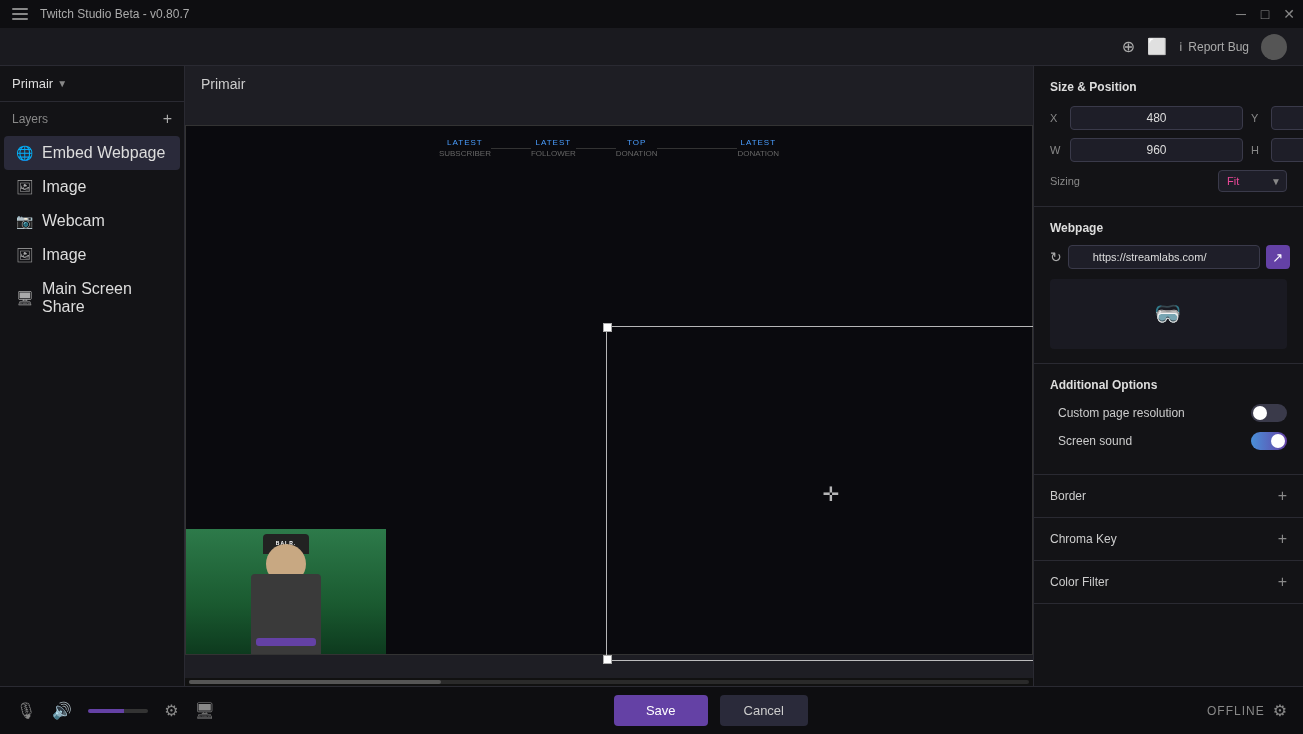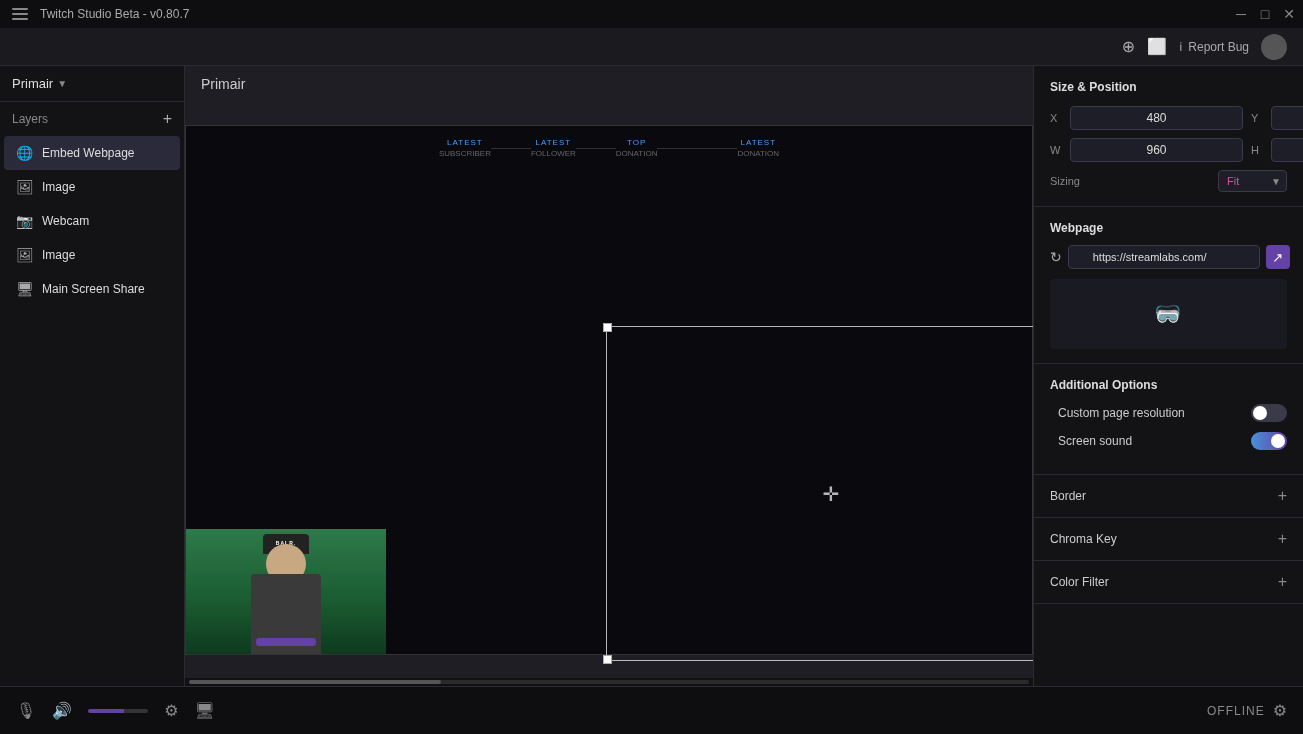--- a/index.html
+++ b/index.html
@@ -138,21 +138,21 @@
     }
     .layer-item-icon {
       width: 18px;
       height: 18px;
       color: #aaa;
       display: flex; align-items: center; justify-content: center;
       font-size: 14px;
       flex-shrink: 0;
     }
     .layer-item-label {
-      font-size: 12px;
+      font-size: 16px;
       color: #ddd;
     }
 
     
     .canvas-area {
       flex: 1;
       background: #1e1e24;
       display: flex;
       flex-direction: column;
       overflow: hidden;
@@ -813,17 +813,21 @@
 </div>
 
 <div class="bottom-bar">
   <div class="bottom-left">
     <span class="bottom-icon">🎙</span>
     <span class="bottom-icon">🔊</span>
     <div class="volume-slider"></div>
     <span class="bottom-icon">⚙</span>
     <span class="bottom-icon">🖥</span>
   </div>
+  <div class="bottom-center">
+    <button class="btn-save">Save</button>
+    <button class="btn-cancel">Cancel</button>
+  </div>
   <div class="bottom-right">
     <span class="offline-badge">OFFLINE</span>
     <span class="settings-icon">⚙</span>
   </div>
 </div>
 
 </body></html>

